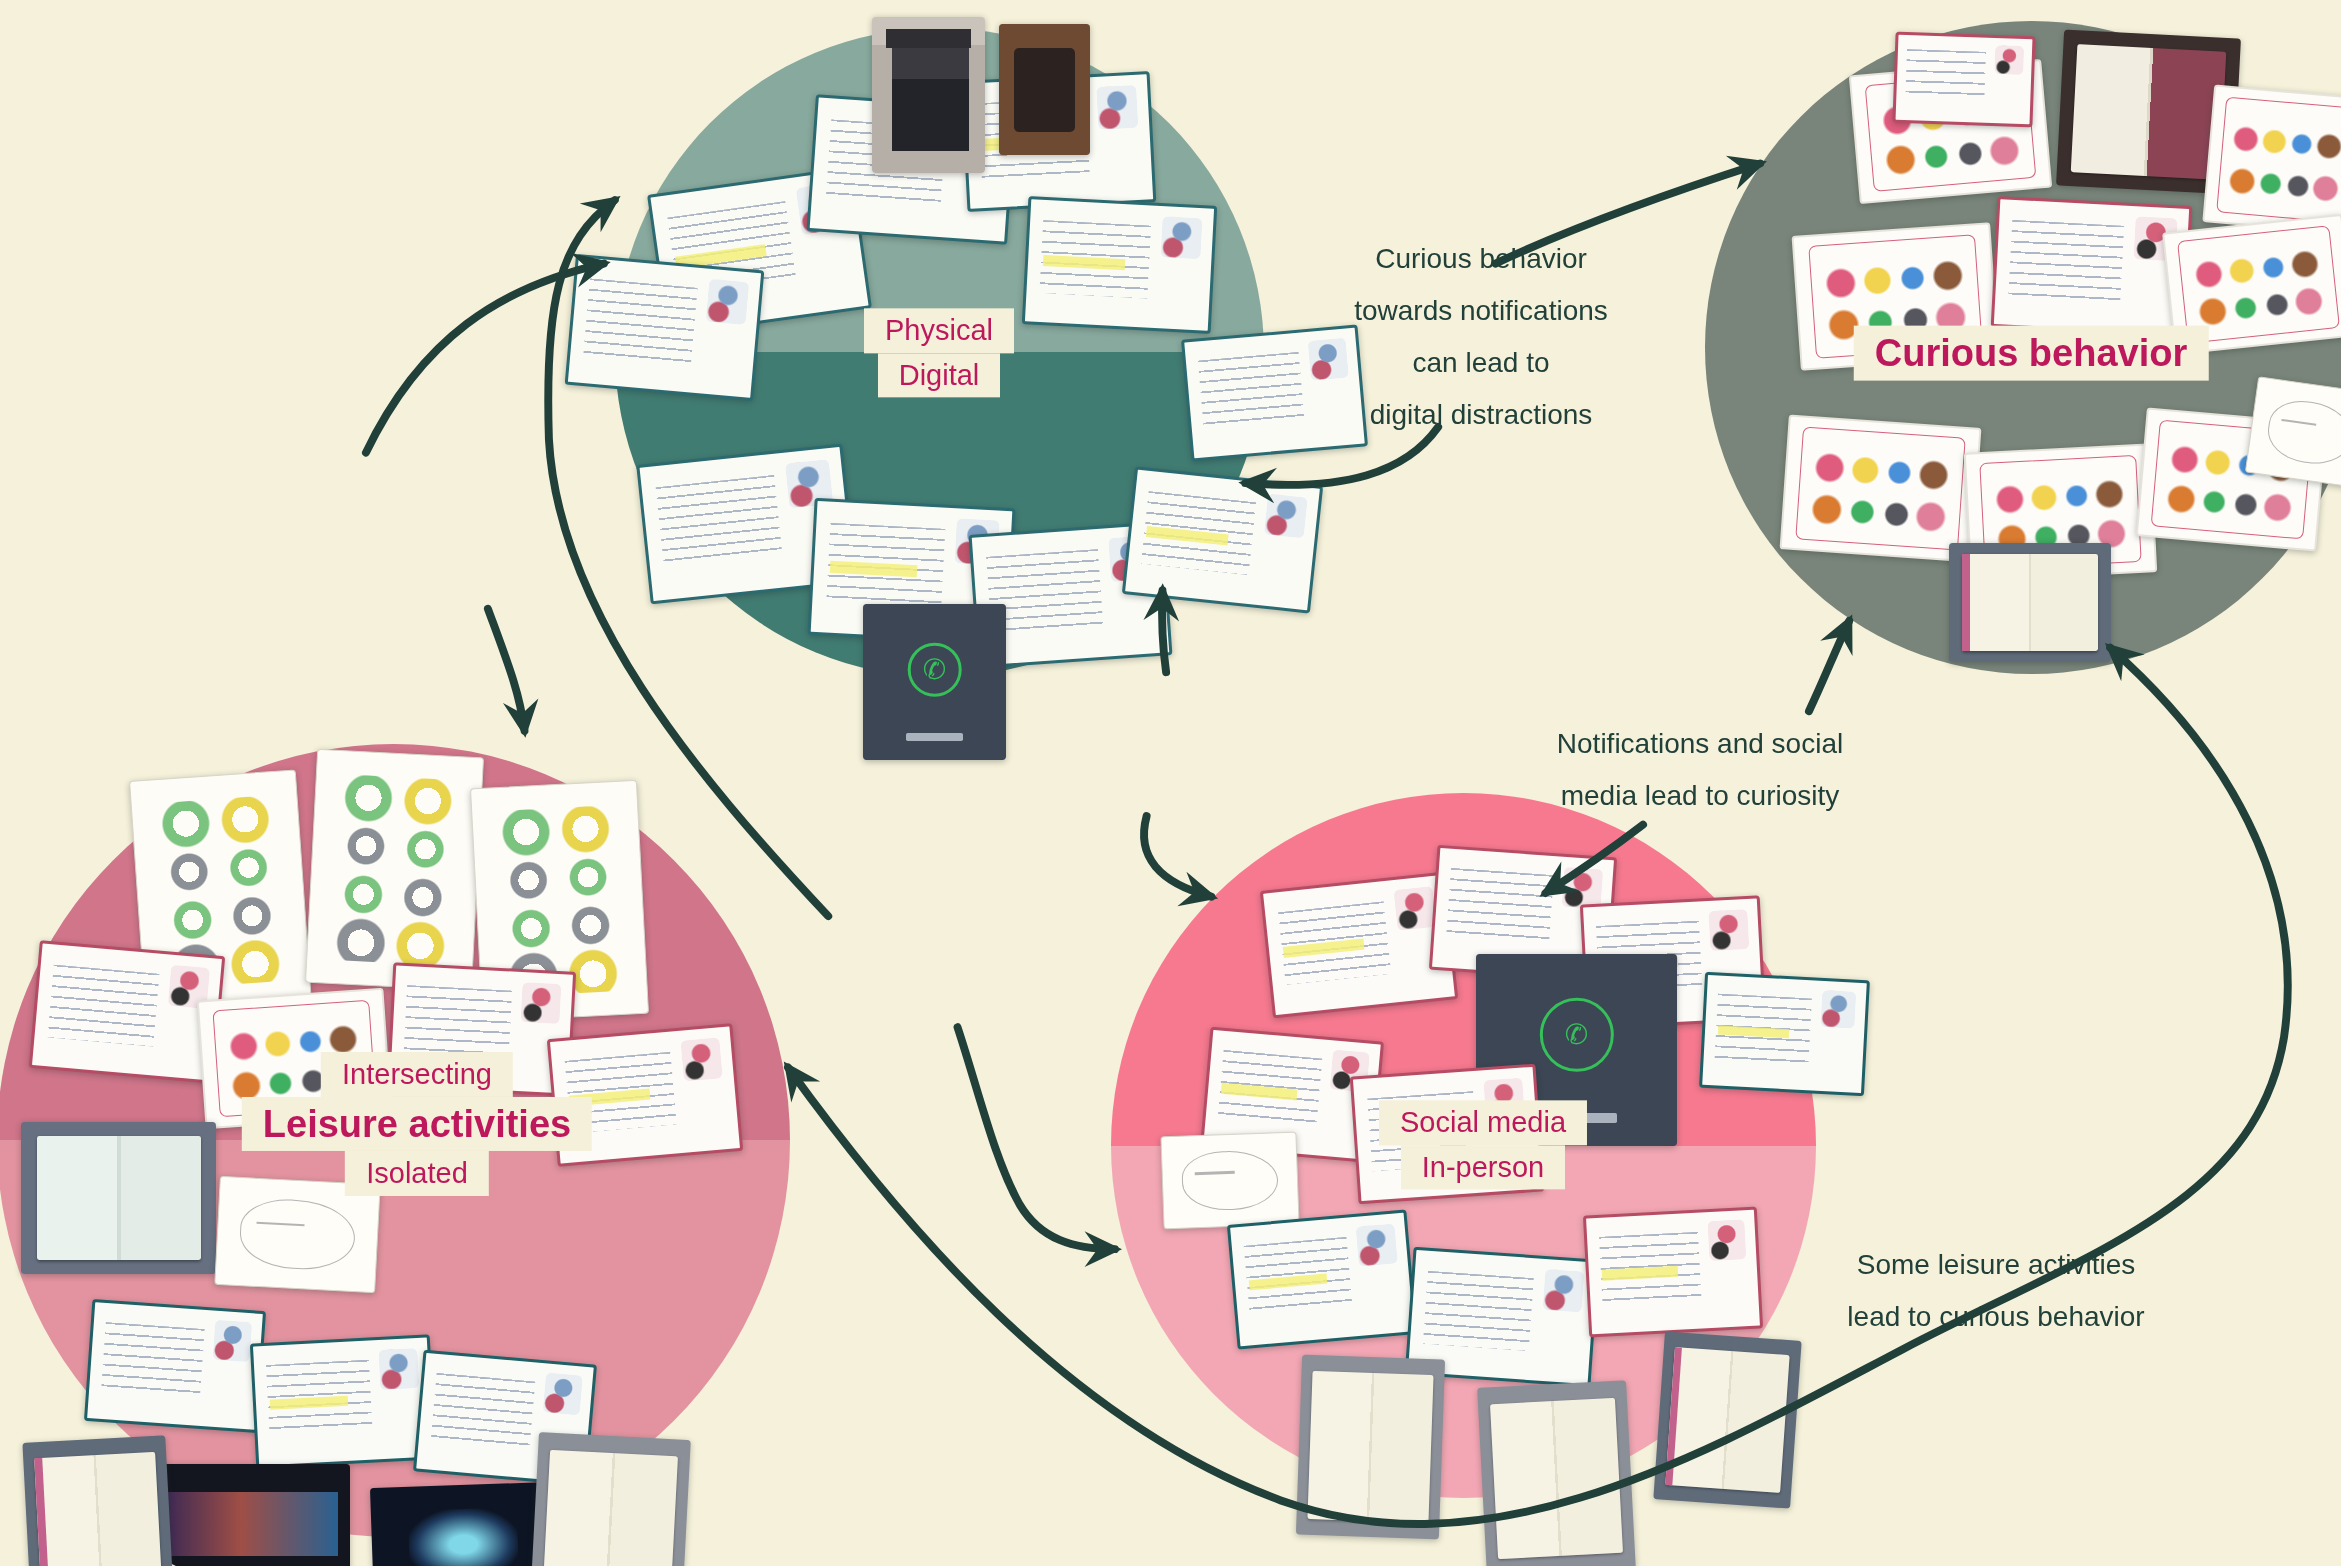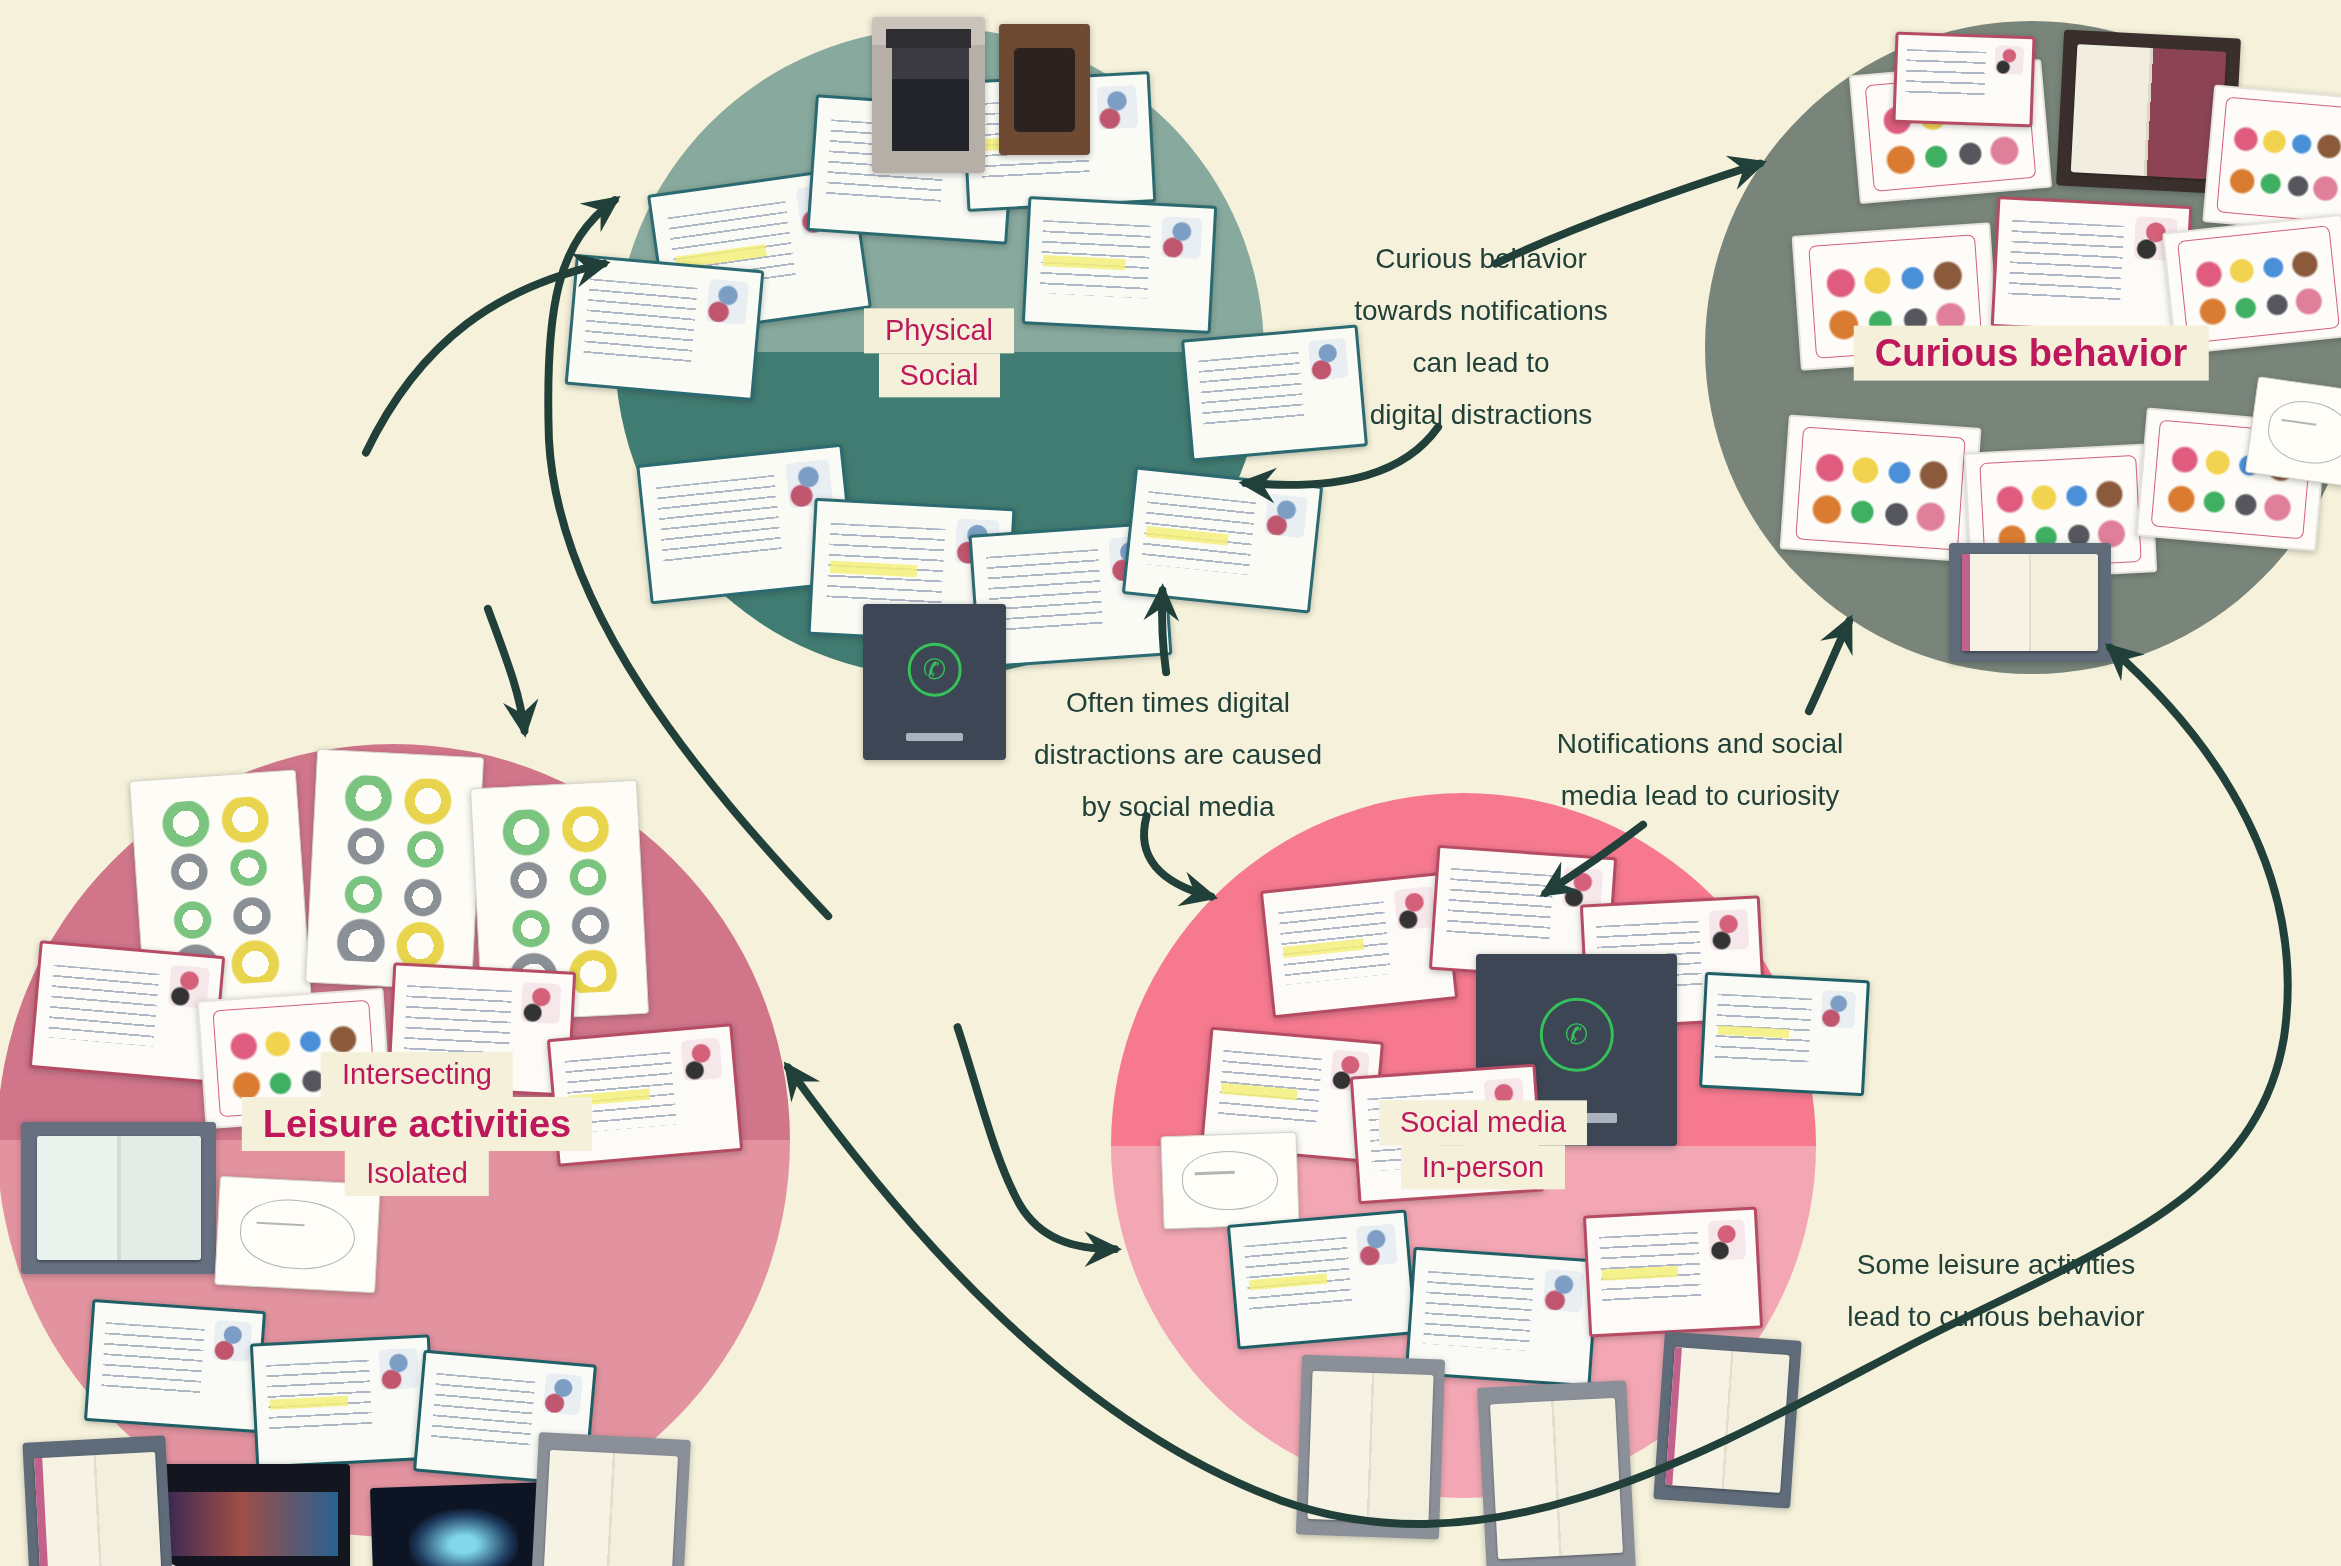--- a/index.html
+++ b/index.html
@@ -208,21 +208,21 @@
         <div class="hl"></div>
       </div>
       <div class="card v-book" style="left: 1299px; top: 1357px; width: 143px; height: 180px; transform: rotate(2deg);"></div>
       <div class="card v-book" style="left: 1482px; top: 1384px; width: 149px; height: 189px; transform: rotate(-3deg);"></div>
       <div class="card v-book-pink" style="left: 1659px; top: 1336px; width: 137px; height: 168px; transform: rotate(4deg);"></div>
     </div>
 
   <div class="layer" id="labels-layer">
     <div class="label-stack" id="label-distraction">
       <div class="label-row label-sub">Physical</div>
-      <div class="label-row label-sub">Social</div>
+      <div class="label-row label-sub">Digital</div>
     </div>
     <div class="label-stack" id="label-curious">
 
       <div class="label-row label-title">Curious behavior</div>
 
     </div>
     <div class="label-stack" id="label-leisure">
       <div class="label-row label-sub">Intersecting</div>
       <div class="label-row label-title">Leisure activities</div>
       <div class="label-row label-sub">Isolated</div>
@@ -250,23 +250,20 @@
       <path class="arrow" d="M 2966 1166 C 2990 1115, 3010 1065, 3032 1018" marker-end="url(#ah)"></path>
       <path class="arrow" d="M 2694 1352 C 2642 1392, 2590 1428, 2534 1464" marker-end="url(#ah)"></path>
       <path class="arrow" d="M 1292 1750 C 1480 2010, 1750 2330, 2100 2460 C 2450 2585, 2800 2380, 3120 2212 C 3420 2055, 3700 1975, 3745 1700 C 3782 1445, 3645 1225, 3460 1062" marker-end="url(#ah)" marker-start="url(#ah)"></path>
     </svg>
 
   <div class="layer" id="annotations-layer">
     <div class="annotation" id="ann-curious-towards">Curious behavior
 towards notifications
 can lead to
 digital distractions</div>
-    <div class="annotation" id="ann-often-times">Often times digital
-distractions are caused
-by social media</div>
     <div class="annotation" id="ann-notifications">Notifications and social
 media lead to curiosity</div>
     <div class="annotation" id="ann-some-leisure">Some leisure activities
 lead to curious behavior</div>
   </div>
 
 </div>
 
 
 </body></html>

